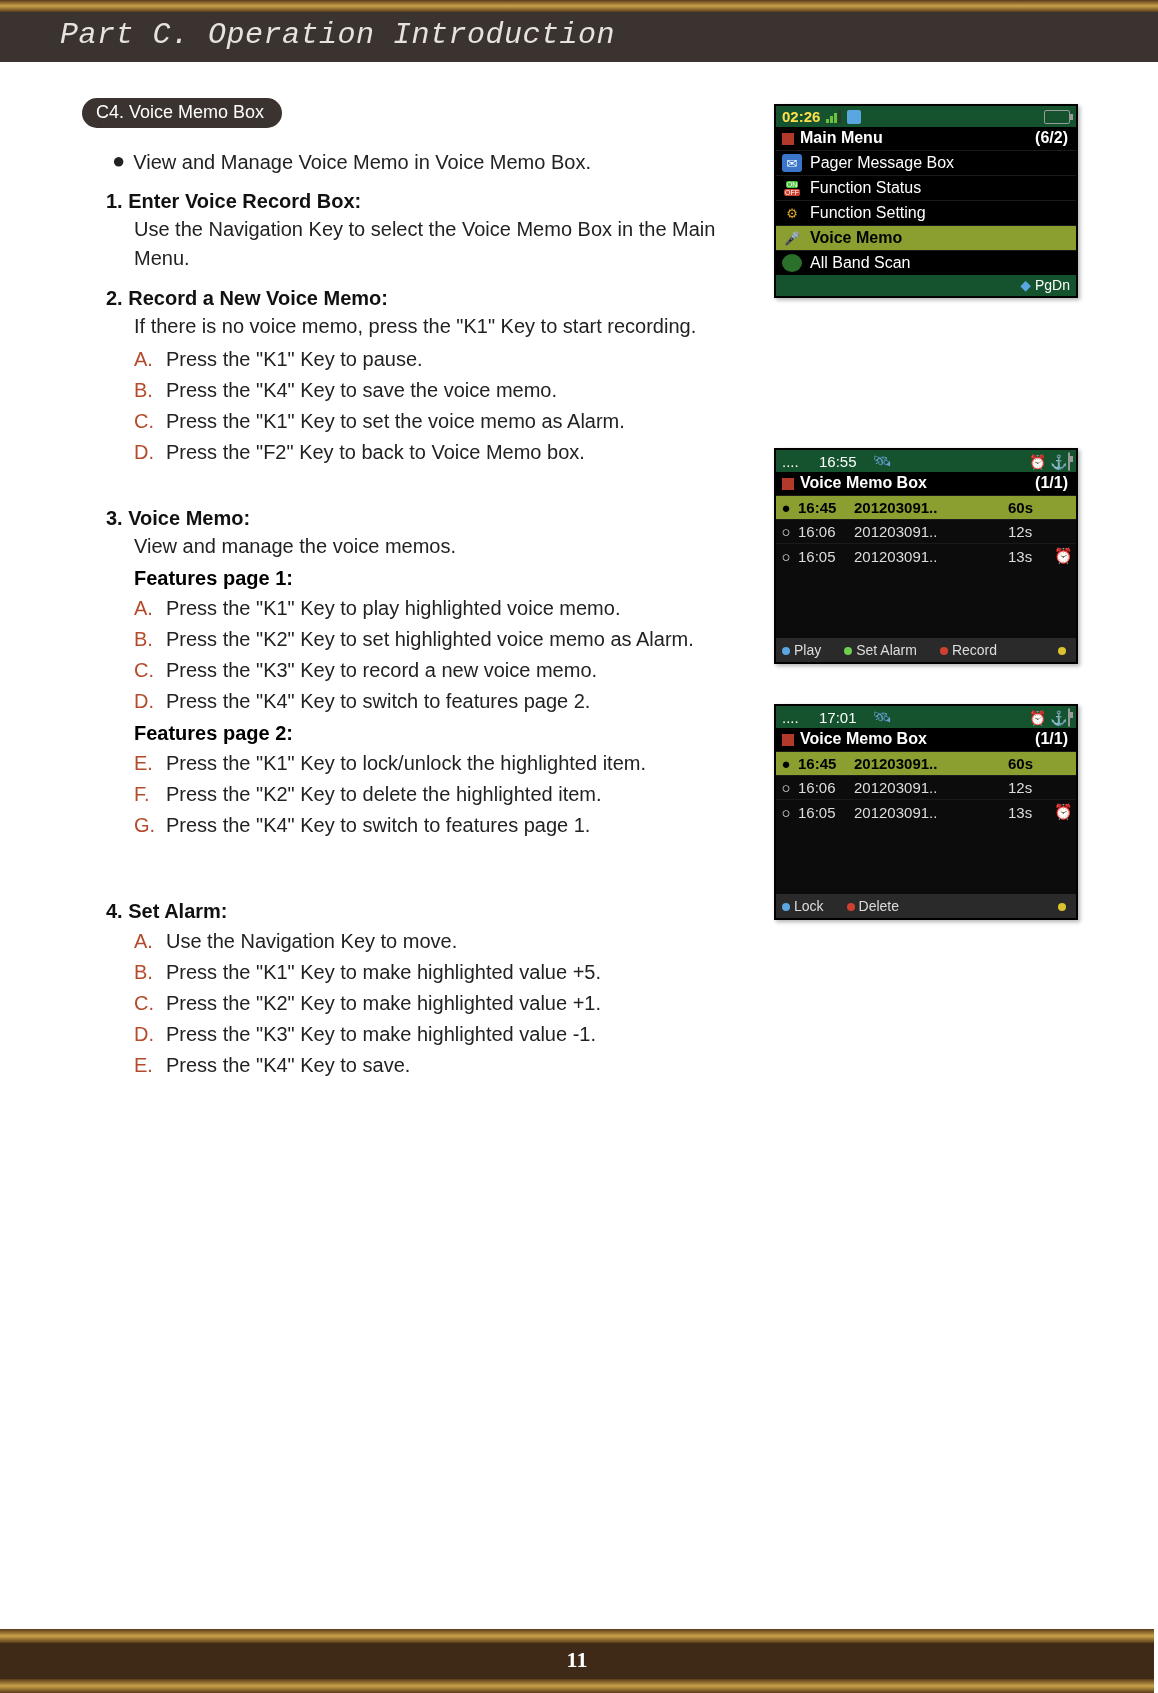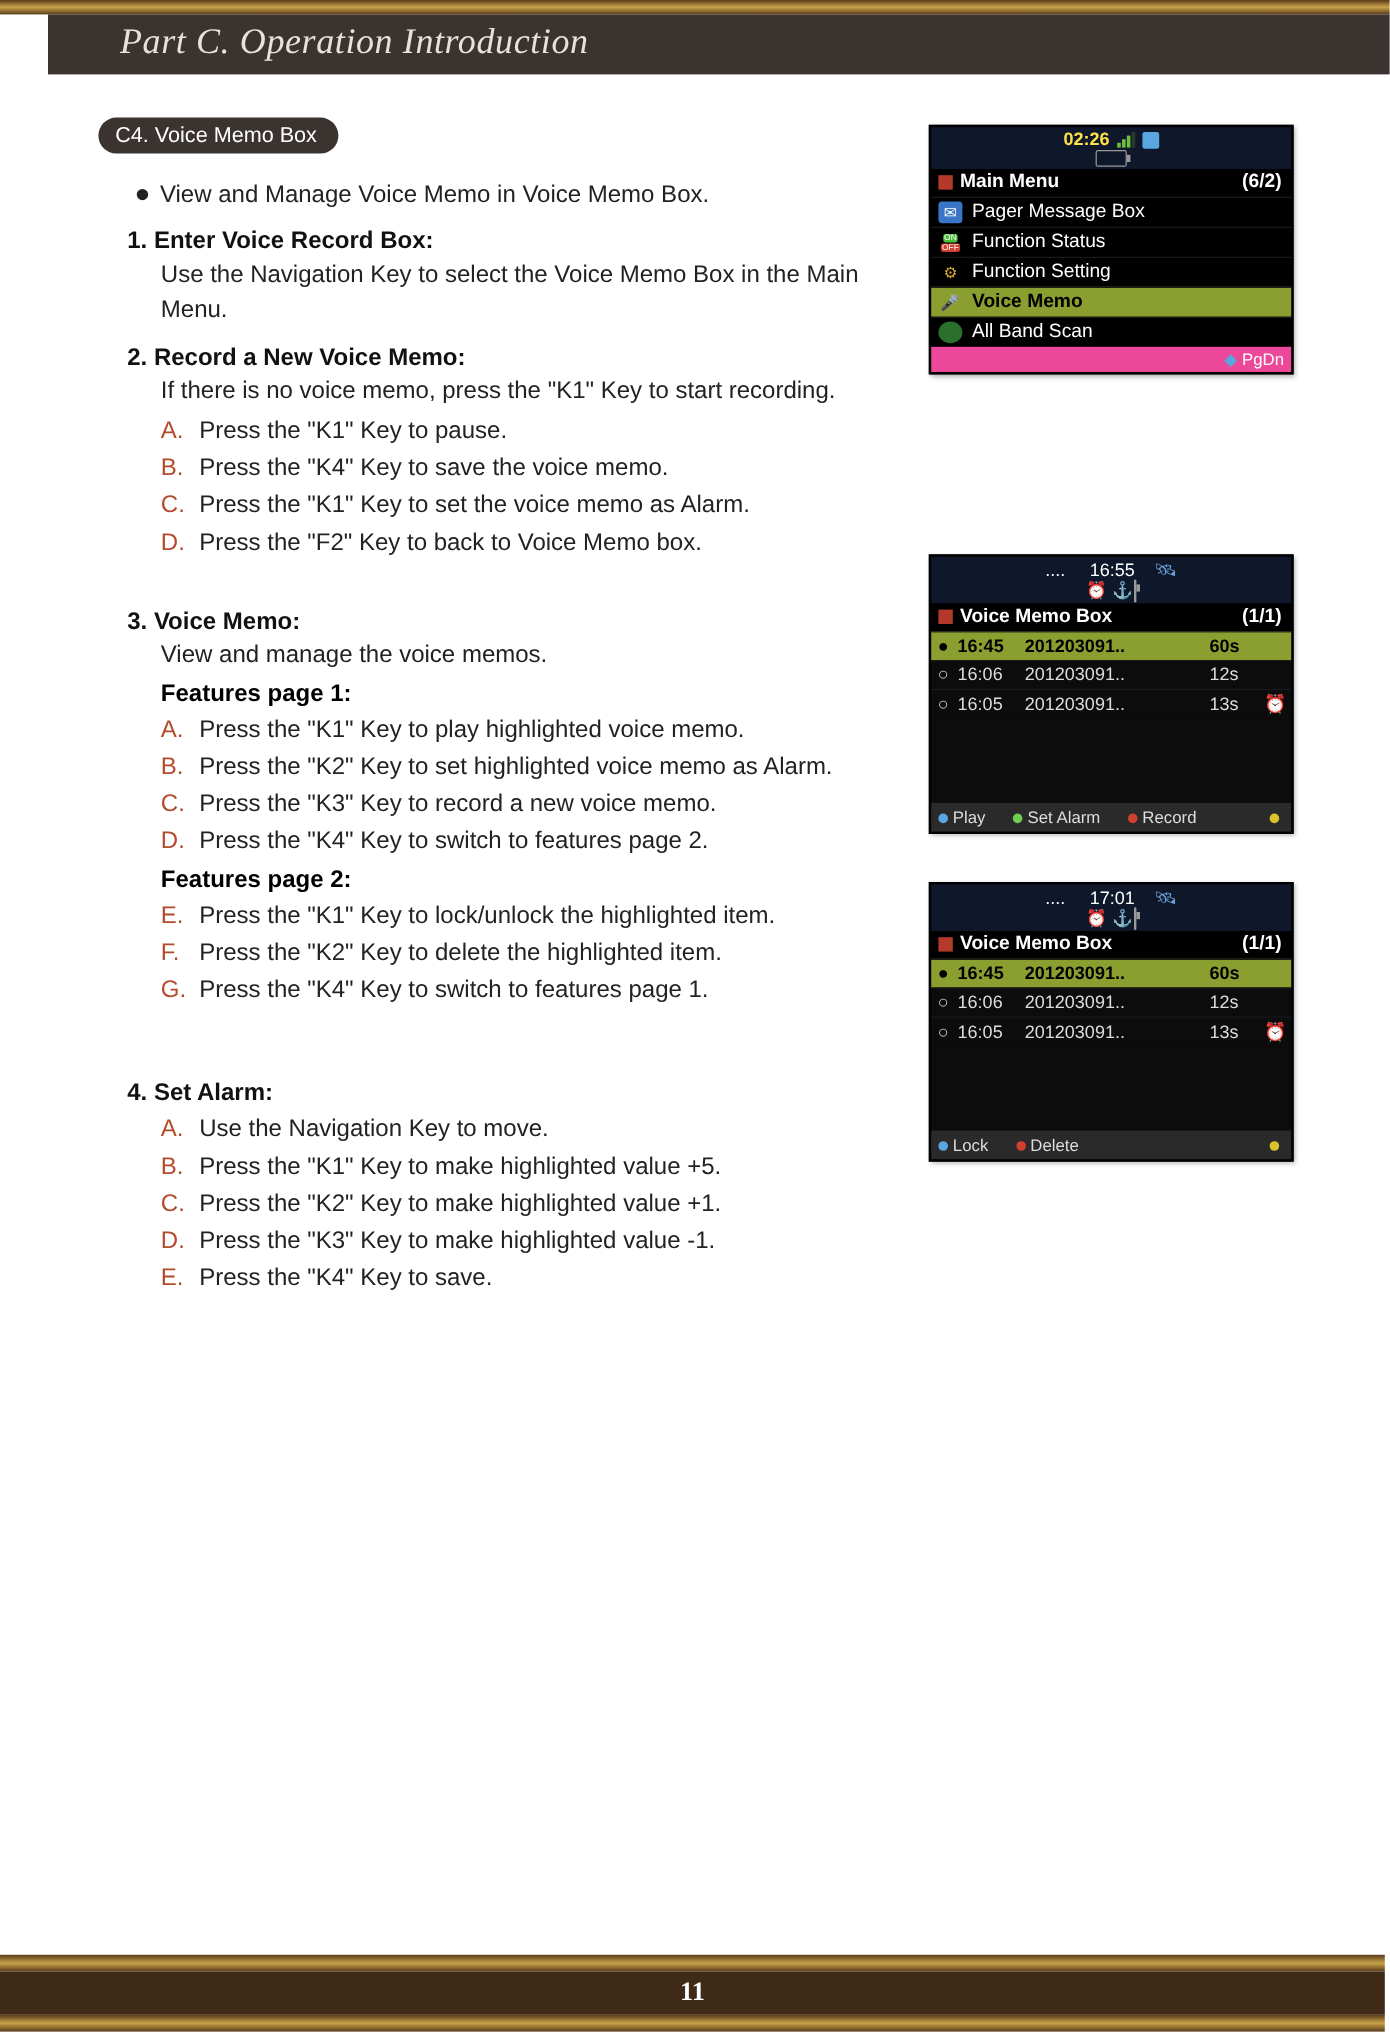--- a/index.html
+++ b/index.html
@@ -17,25 +17,24 @@
     box-sizing: border-box;
   }
   .top-border {
     height: 12px;
     background: linear-gradient(to bottom, #5a3b1a, #c9a24a, #5a3b1a);
   }
   .header-bar {
     background: #3a3330;
     color: #e7e2dd;
     font-style: italic;
-    font-family: Liberation Serif, serif;
+    font-family: Liberation Mono, monospace;
     font-size: 30px;
     padding: 6px 0 10px 60px;
     letter-spacing: .5px;
-    margin-left: 40px;
   }
   .content {
     padding: 36px 54px 0 82px;
     display: flex;
     gap: 24px;
   }
   .left-col { flex: 1; }
   .right-col { width: 330px; }
 
   .section-tab {
@@ -96,24 +95,23 @@
     border: 2px solid #000;
     font-family: Arial, sans-serif;
     font-size: 16px;
     color: #fff;
     box-shadow: 2px 2px 4px rgba(0,0,0,.3);
   }
   .dev-status {
     display: flex;
     align-items: center;
     justify-content: space-between;
-    background: #0f172a;
+    background: #14532d;
     padding: 2px 6px;
     font-size: 15px;
-    flex-direction: column;
   }
   .dev-status .left { display:flex; gap:6px; align-items:center;}
   .dev-status .time { color: #ffe04a; font-weight:bold;}
   .sig-icon { display:inline-flex; gap:1px; align-items:flex-end;}
   .sig-icon span { width:3px; background:#6fbf3e; display:inline-block;}
   .sig-icon span:nth-child(1){height:4px}
   .sig-icon span:nth-child(2){height:7px}
   .sig-icon span:nth-child(3){height:10px}
   .sig-icon span:nth-child(4){height:13px; background:#2a3a2a;}
   .person-icon {
@@ -147,21 +145,21 @@
   .mi-onoff{display:flex;flex-direction:column;gap:1px;}
   .mi-onoff span{font-size:7px;line-height:7px;padding:0 1px;border-radius:2px;}
   .mi-on{background:#4bbf3a;color:#fff;}
   .mi-off{background:#d04030;color:#fff;}
   .mi-gear{color:#d9a62c;}
   .mi-voice{color:#d6d6d6;}
   .mi-globe{background:#2a6f2a;border-radius:50%;}
 
   .dev-footer {
     display:flex;justify-content:flex-end;padding:2px 6px 3px;
-    background:#ec4899;font-size:14px;
+    background:#14532d;font-size:14px;
   }
   .dev-footer .diamond::before{content:"◆";color:#5aa6e0;margin-right:4px;}
 
   
   .vmb-row {
     display:flex;align-items:center;gap:6px;
     background:#0c0c0c;padding:3px 4px;color:#ddd;font-size:15px;
     border-top:1px solid #1a1a1a;
   }
   .vmb-row.sel{background:#8a9f2f;color:#000;font-weight:bold;}

